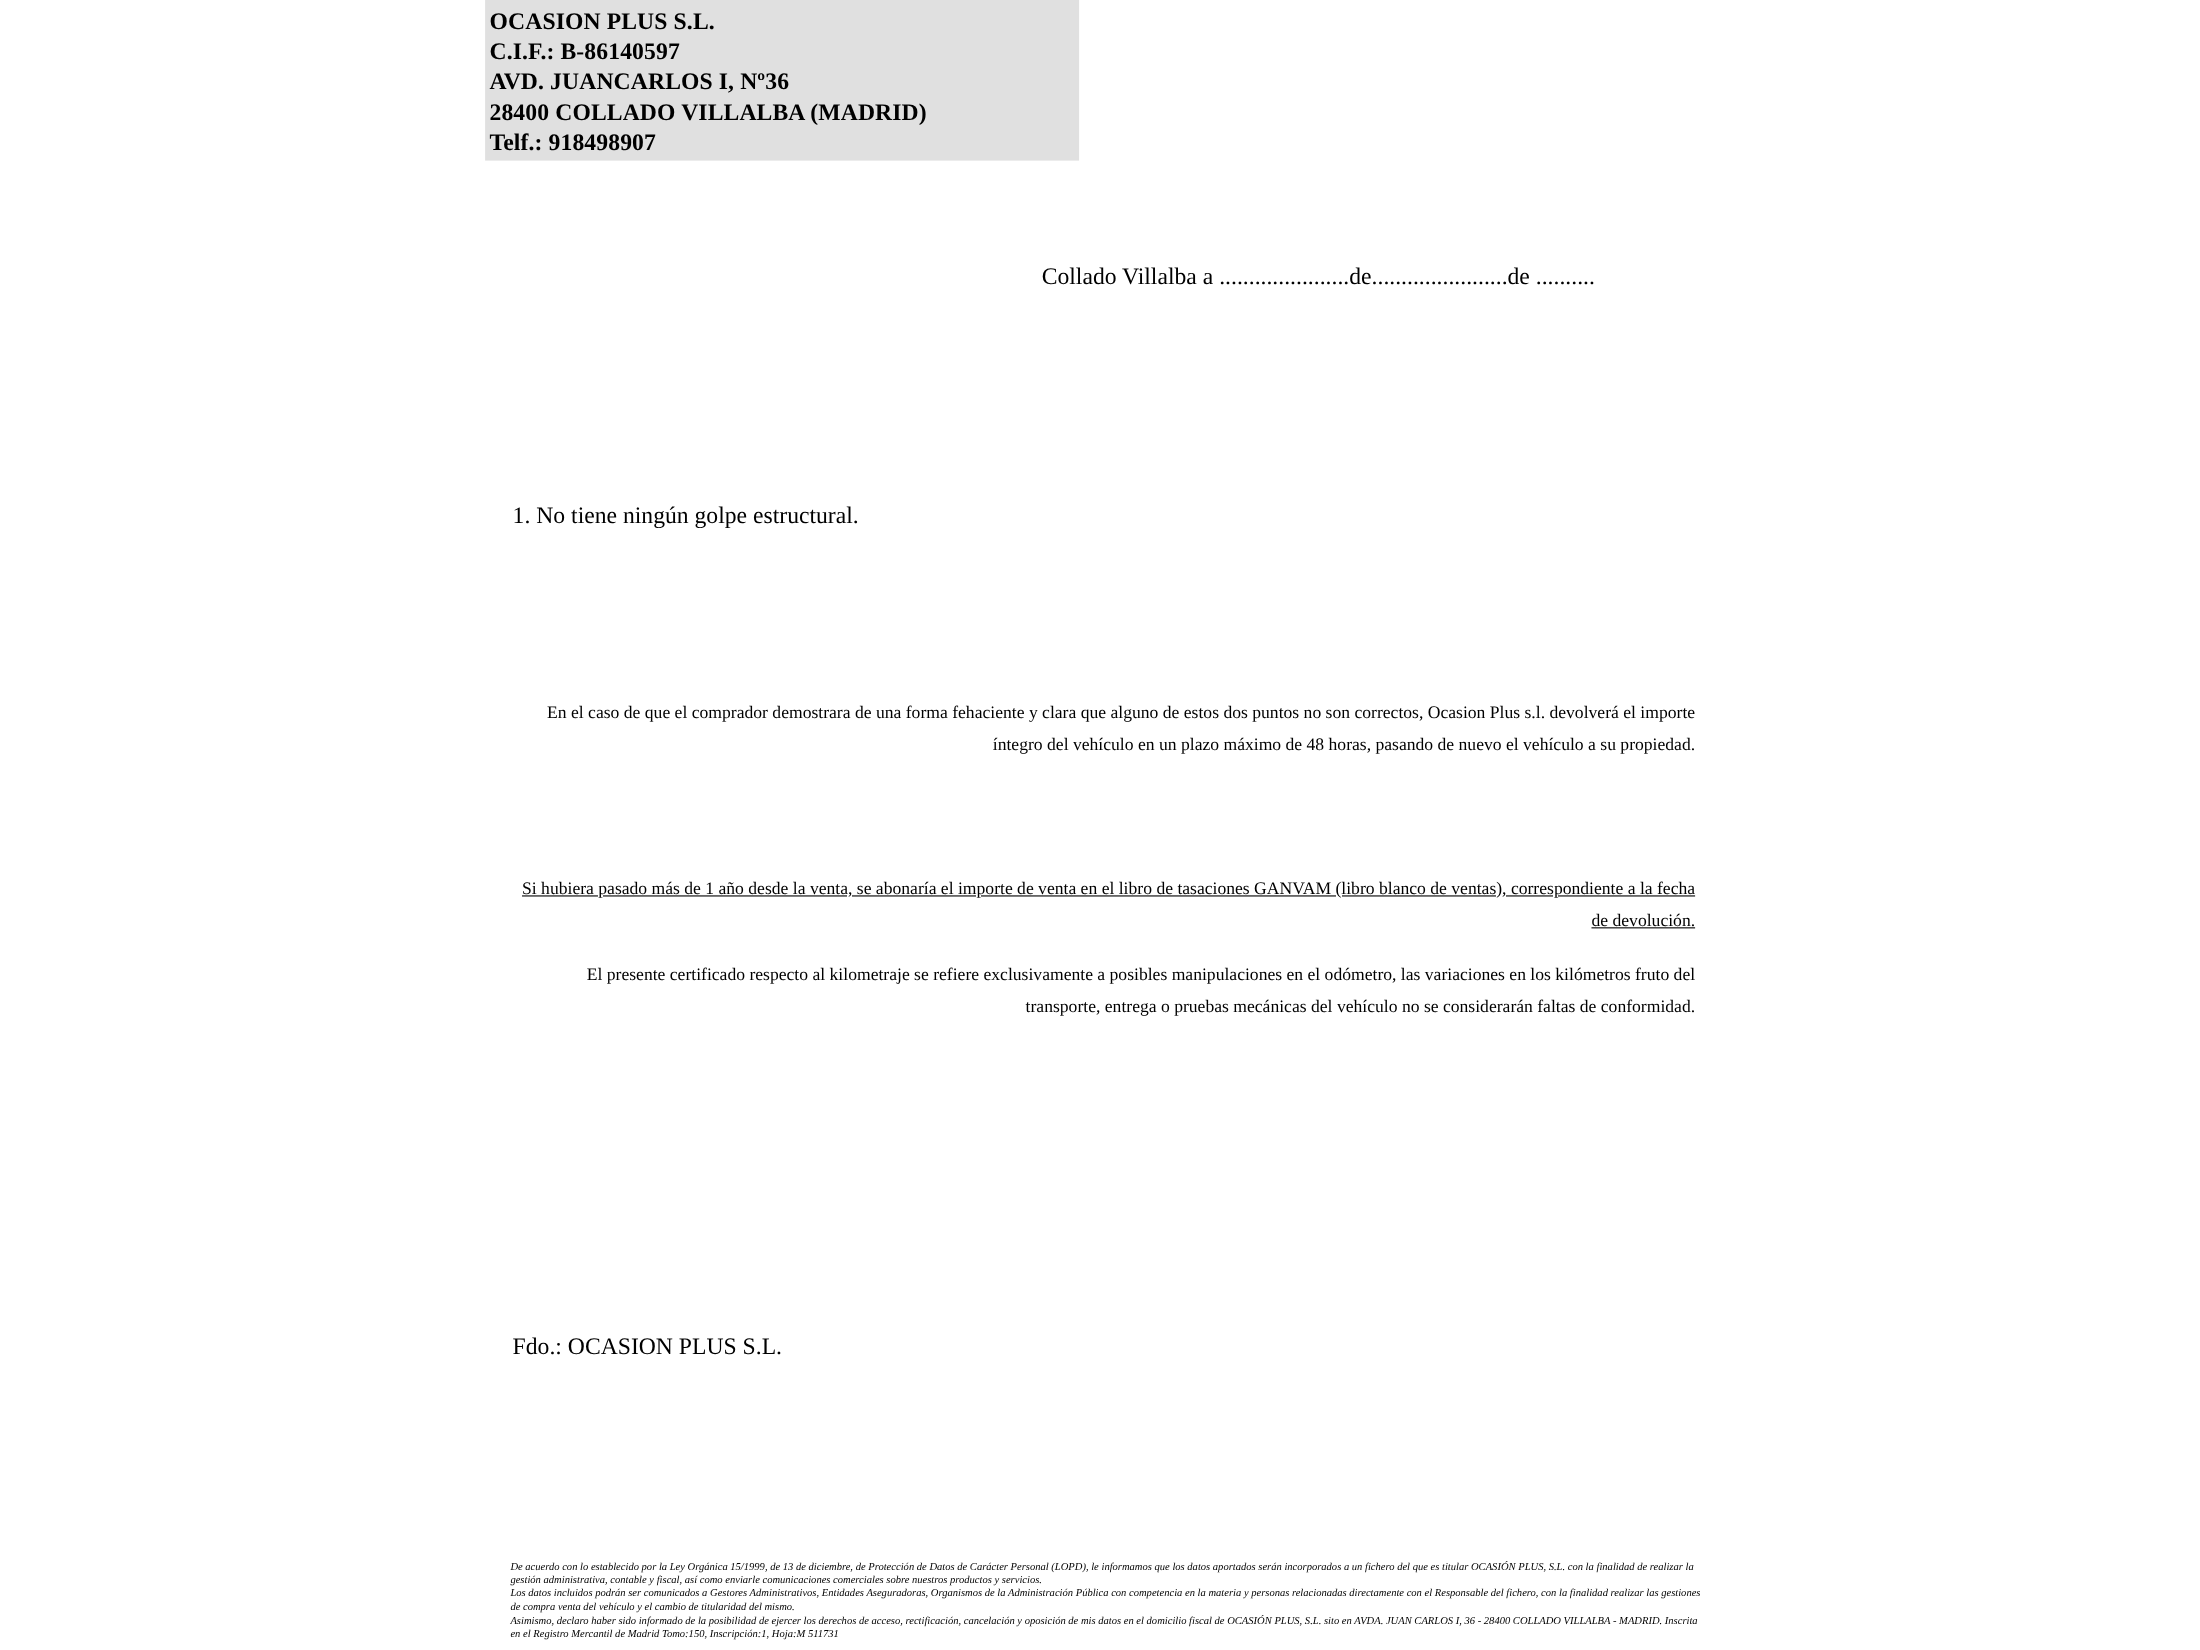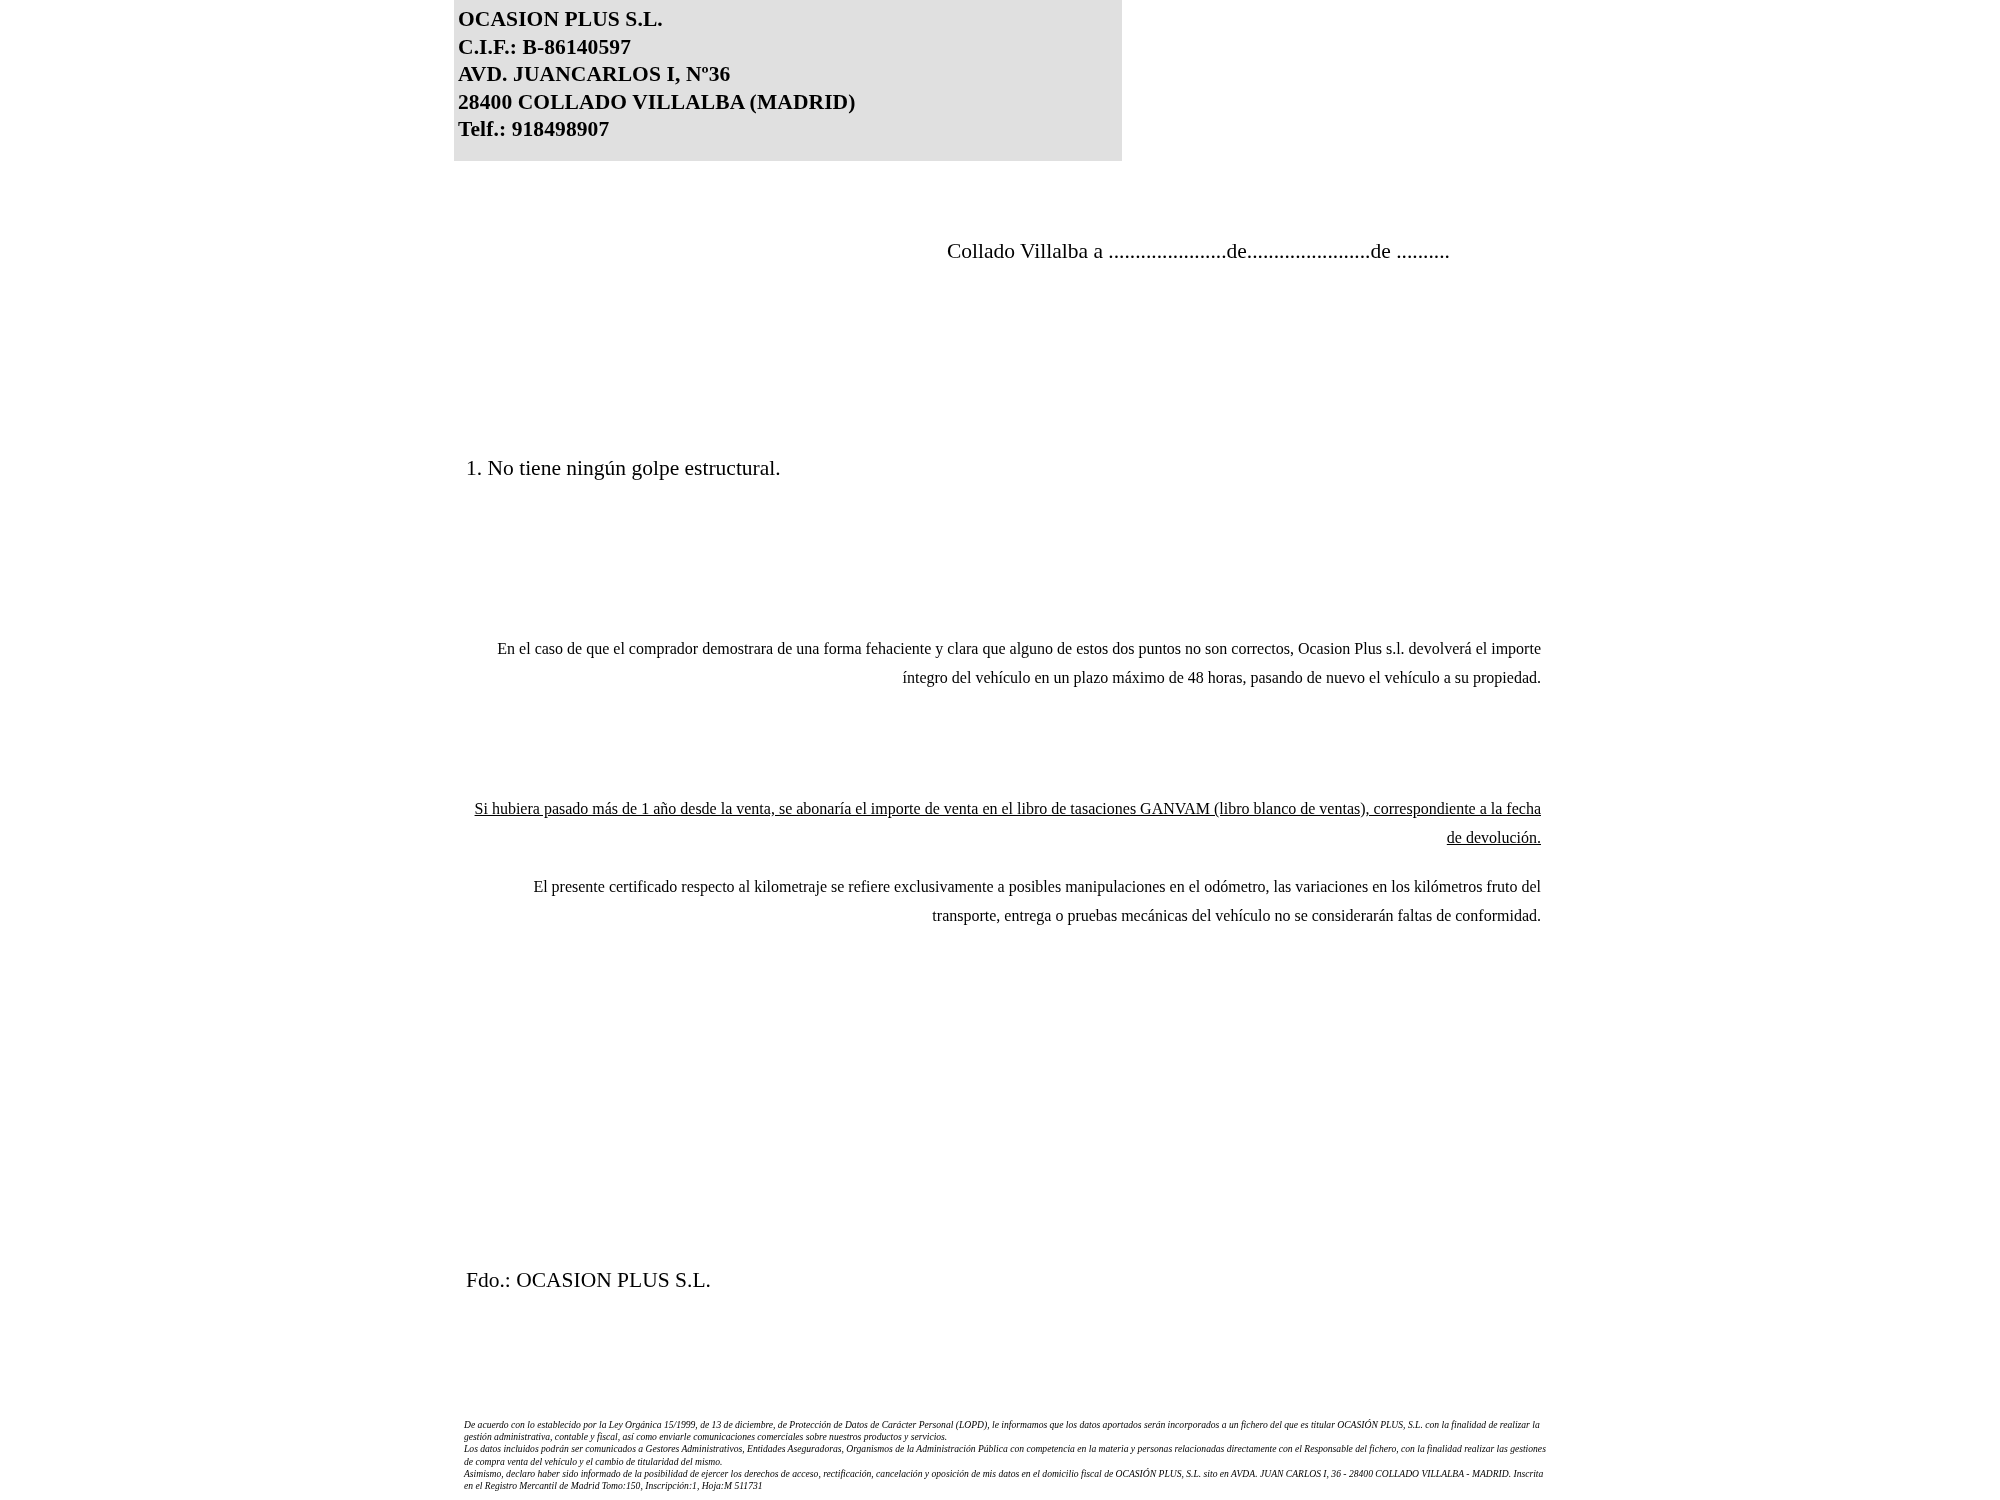--- a/index.html
+++ b/index.html
@@ -21,24 +21,24 @@
     left: 0;
     top: 0;
     width: 2000px;
     height: 1500px;
     background: #ffffff;
   }
 
   
   .letterhead {
     position: absolute;
-    left: 454px;
+    left: 441px;
     top: 0px;
-    width: 668px;
-    padding: 6px 0 17px 0;
+    width: 540px;
+    padding: 6px 0 2px 0;
     background: #e0e0e0;
     box-sizing: border-box;
   }
   .letterhead .lh-line {
     font-weight: bold;
     font-size: 21.5px;
     line-height: 27.5px;
     padding-left: 4px;
     letter-spacing: 0.1px;
     white-space: nowrap;
@@ -100,21 +100,21 @@
   }
   #para-1 { top: 617px; }
   #para-2 { top: 721px; }
   #para-3 { top: 777px; text-decoration: underline; }
   #para-4 { top: 855px; }
 
   
   .signature {
     position: absolute;
     left: 466px;
-    top: 1268px;
+    top: 1212px;
     font-size: 21.5px;
     white-space: nowrap;
   }
 
   
   .legal {
     position: absolute;
     left: 464px;
     top: 1419px;
     width: 1090px;

